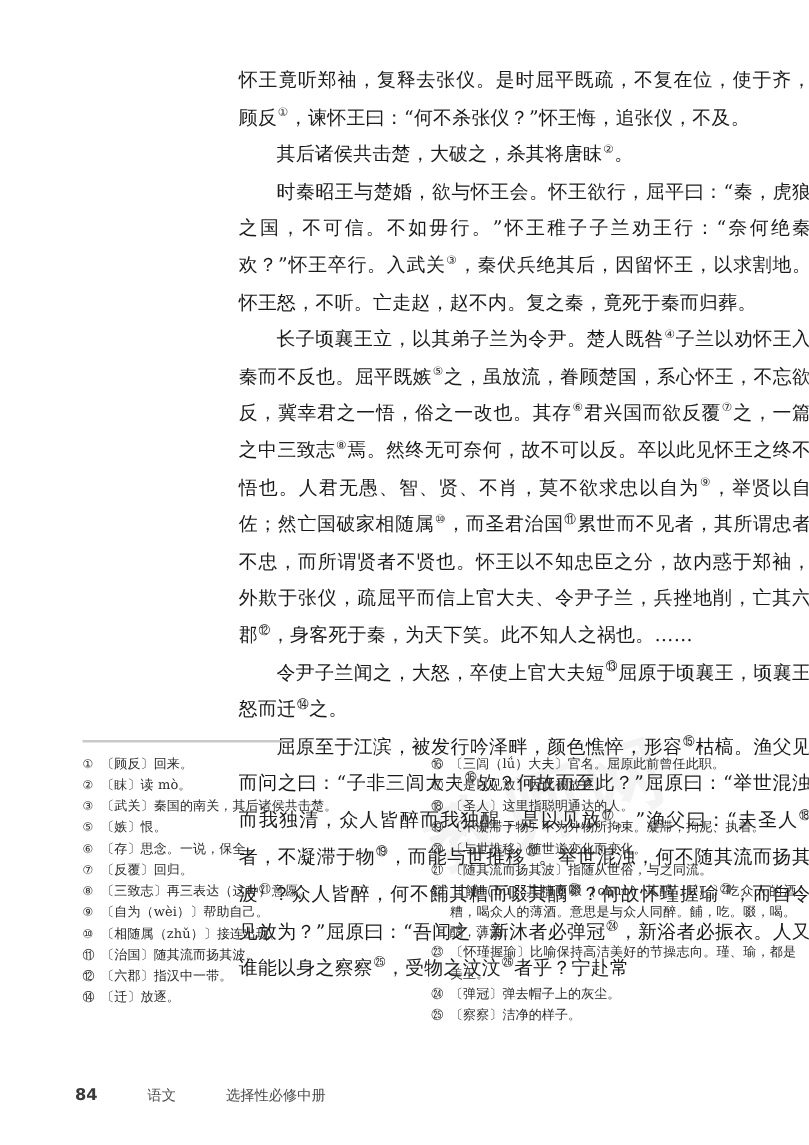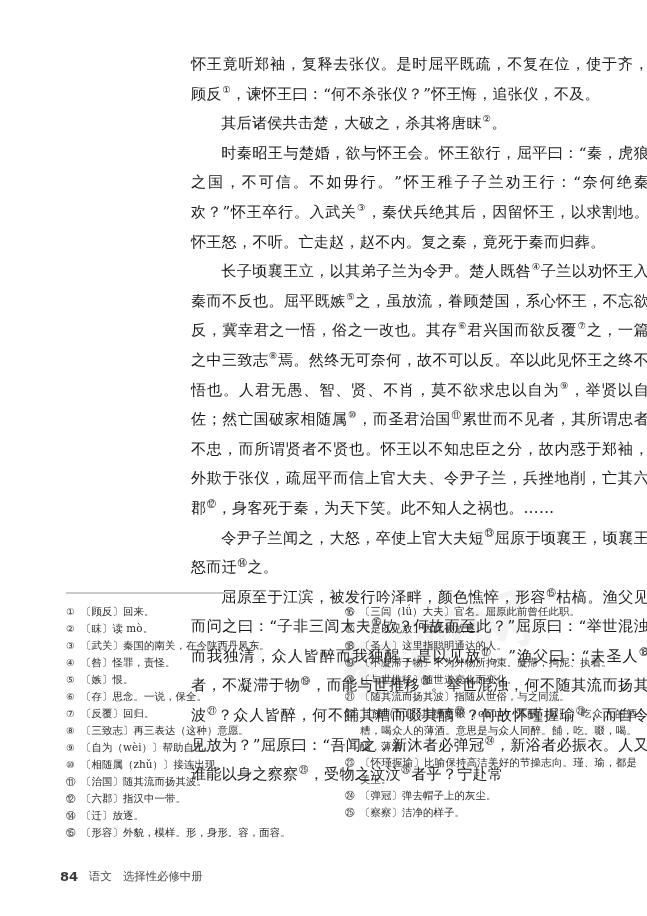--- a/index.html
+++ b/index.html
@@ -115,33 +115,33 @@
     font-size: 9.6px;
   }
 
   
   .footer {
     position: absolute;
     left: 60px;
     bottom: 32px;
     display: flex;
     align-items: flex-start;
-    gap: 11px;
     color: #4a4a4a;
   }
   .footer .pageno {
     font-size: 13px;
     font-family: "DejaVu Sans", "Liberation Sans", sans-serif;
     font-weight: 700;
     color: #3a3a3a;
   }
   .footer .subject,
   .footer .booktitle {
     font-size: 11.4px;
     color: #4a4a4a;
+    margin-left: 40px;
   }
 </style>
 </head>
 <body>
 
 <div class="watermark">教师网</div>
 
 <div class="page">
 
   <div class="body-col">
@@ -152,32 +152,30 @@
       <p class="para indent"><span>令尹子兰闻之，大怒，卒使上官大夫短</span><sup class="mark">⑬</sup><span>屈原于顷襄王，顷襄王怒而迁</span><sup class="mark">⑭</sup><span>之。</span></p>
       <p class="para indent"><span>屈原至于江滨，被发行吟泽畔，颜色憔悴，形容</span><sup class="mark">⑮</sup><span>枯槁。渔父见而问之曰：“子非三闾大夫</span><sup class="mark">⑯</sup><span>欤？何故而至此？”屈原曰：“举世混浊而我独清，众人皆醉而我独醒，是以见放</span><sup class="mark">⑰</sup><span>。”渔父曰：“夫圣人</span><sup class="mark">⑱</sup><span>者，不凝滞于物</span><sup class="mark">⑲</sup><span>，而能与世推移</span><sup class="mark">⑳</sup><span>。举世混浊，何不随其流而扬其波</span><sup class="mark">㉑</sup><span>？众人皆醉，何不餔其糟而啜其醨</span><sup class="mark">㉒</sup><span>？何故怀瑾握瑜</span><sup class="mark">㉓</sup><span>，而自令见放为？”屈原曰：“吾闻之，新沐者必弹冠</span><sup class="mark">㉔</sup><span>，新浴者必振衣。人又谁能以身之察察</span><sup class="mark">㉕</sup><span>，受物之汶汶</span><sup class="mark">㉖</sup><span>者乎？宁赴常</span></p>
     </div>
 
   <div class="rule"></div>
 
   <div class="notes">
     <div class="notes-col left">
         <div class="note"><span class="num">①</span><span>〔顾反〕回来。</span></div>
         <div class="note"><span class="num">②</span><span>〔眜〕读 mò。</span></div>
-        <div class="note"><span class="num">③</span><span>〔武关〕秦国的南关，在今陕西丹凤东。</span></div>
-        <div class="note"><span class="num">④</span><span>〔咎〕怪罪，责怪。</span></div>
+        <div class="note"><span class="num">③</span><span>〔武关〕秦国的南关，其后诸侯共击楚。</span></div>
         <div class="note"><span class="num">⑤</span><span>〔嫉〕恨。</span></div>
         <div class="note"><span class="num">⑥</span><span>〔存〕思念。一说，保全。</span></div>
         <div class="note"><span class="num">⑦</span><span>〔反覆〕回归。</span></div>
         <div class="note"><span class="num">⑧</span><span>〔三致志〕再三表达（这种）意愿。</span></div>
         <div class="note"><span class="num">⑨</span><span>〔自为（wèi）〕帮助自己。</span></div>
         <div class="note"><span class="num">⑩</span><span>〔相随属（zhǔ）〕接连出现。</span></div>
         <div class="note"><span class="num">⑪</span><span>〔治国〕随其流而扬其波。</span></div>
         <div class="note"><span class="num">⑫</span><span>〔六郡〕指汉中一带。</span></div>
         <div class="note"><span class="num">⑭</span><span>〔迁〕放逐。</span></div>
-        <div class="note"><span class="num">⑮</span><span>〔形容〕外貌，模样。形，身形。容，面容。</span></div>
       </div>
     <div class="notes-col right">
         <div class="note"><span class="num">⑯</span><span>〔三闾（lǘ）大夫〕官名。屈原此前曾任此职。</span></div>
         <div class="note"><span class="num">⑰</span><span>〔是以见放〕因此被放逐。</span></div>
         <div class="note"><span class="num">⑱</span><span>〔圣人〕这里指聪明通达的人。</span></div>
         <div class="note"><span class="num">⑲</span><span>〔不凝滞于物〕不为外物所拘束。凝滞，拘泥、执着。</span></div>
         <div class="note"><span class="num">⑳</span><span>〔与世推移〕随世道变化而变化。</span></div>
         <div class="note"><span class="num">㉑</span><span>〔随其流而扬其波〕指随从世俗，与之同流。</span></div>
         <div class="note"><span class="num">㉒</span><span>〔餔（bū）其糟而啜（chuò）其醨（lí）〕吃众人的酒糟，喝众人的薄酒。意思是与众人同醉。餔，吃。啜，喝。醨，薄酒。</span></div>
         <div class="note"><span class="num">㉓</span><span>〔怀瑾握瑜〕比喻保持高洁美好的节操志向。瑾、瑜，都是美玉。</span></div>

